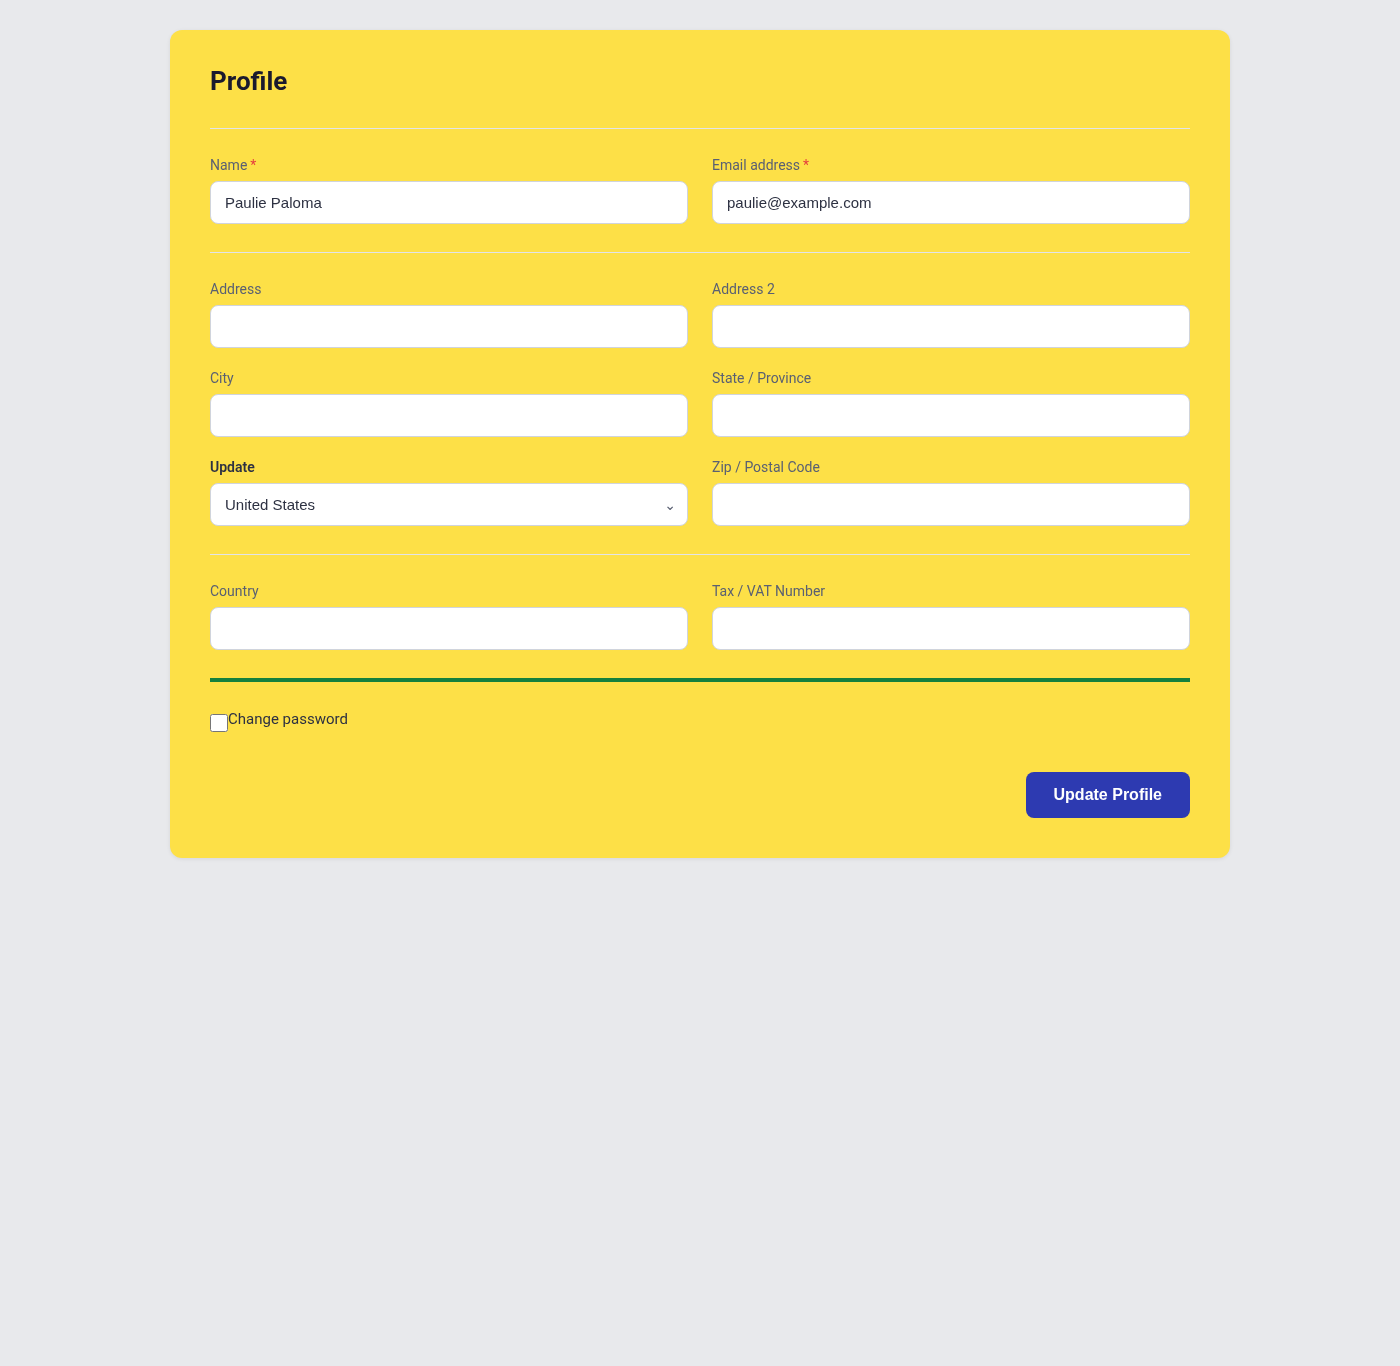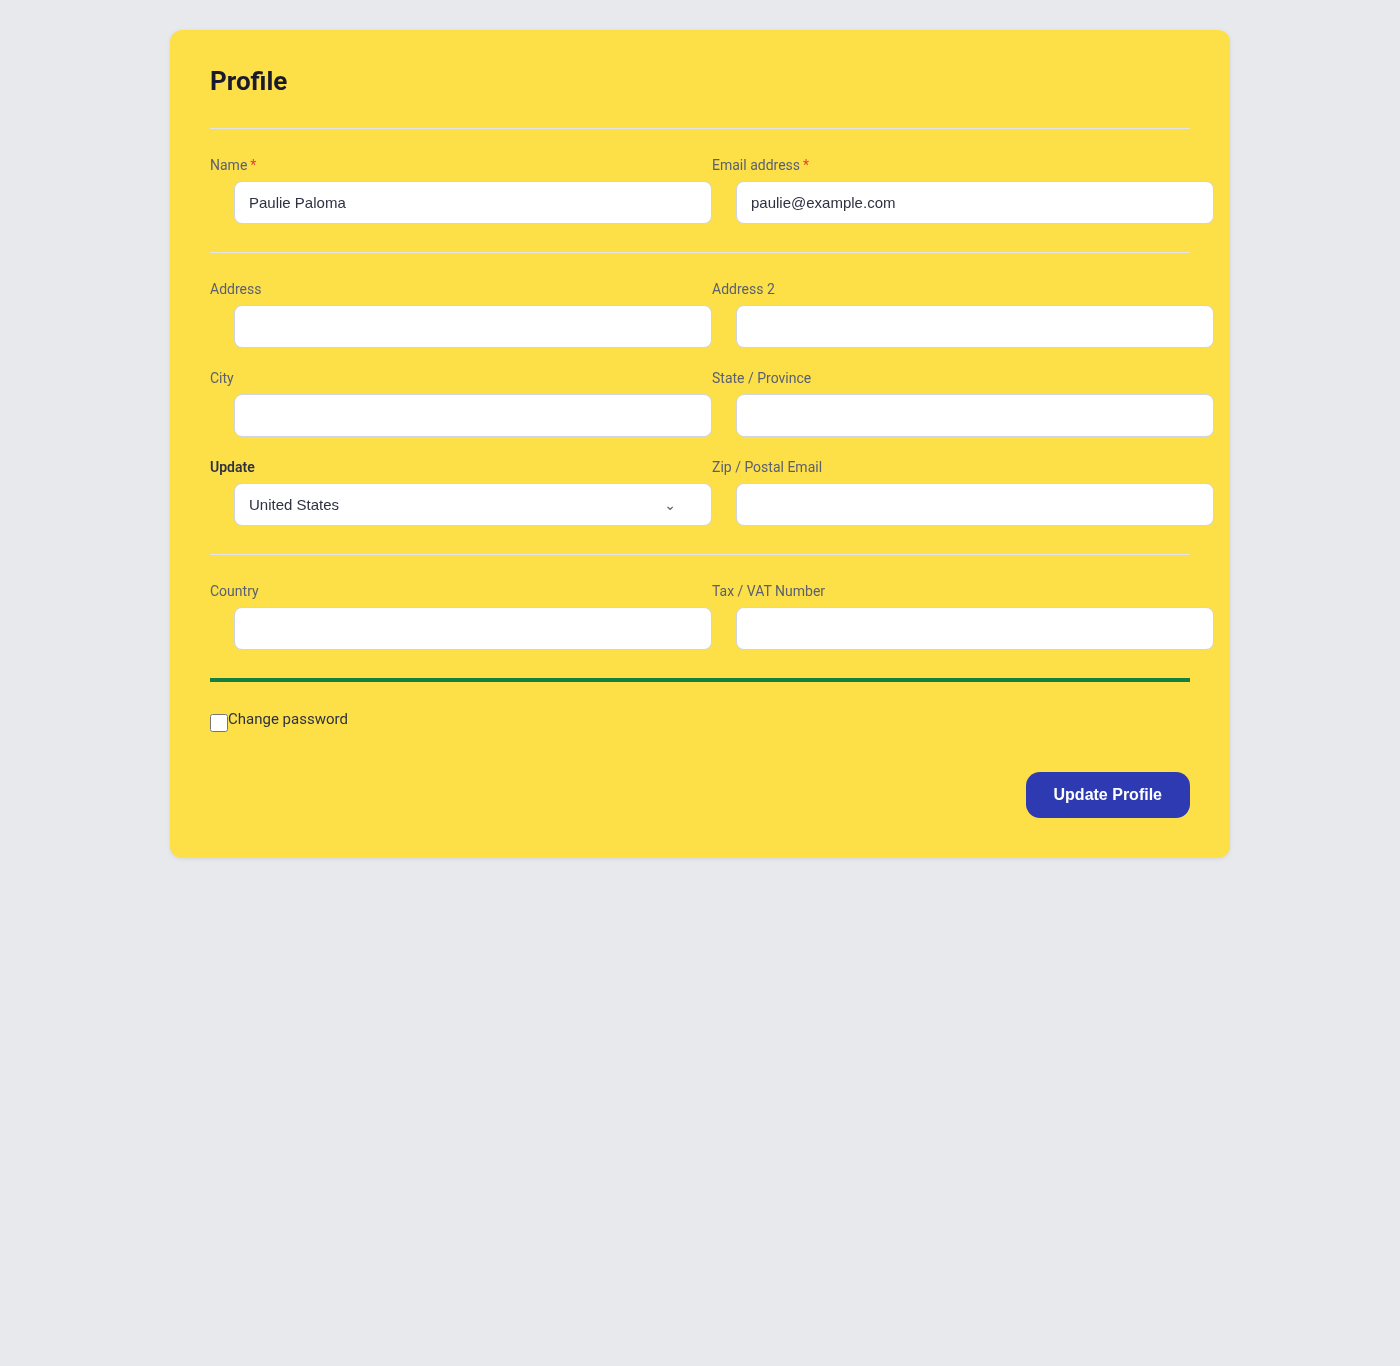--- a/index.html
+++ b/index.html
@@ -78,21 +78,20 @@
       width: 100%;
       padding: 12px 14px;
       border: 1.5px solid #d0d4dc;
       border-radius: 8px;
       font-size: 15px;
       color: #2d3142;
       background: #ffffff;
       outline: none;
       transition: border-color 0.2s;
       appearance: none;
-      margin-left: 24px;
       -webkit-appearance: none;
     }
 
     .select-wrapper {
       position: relative;
     }
 
     .select-wrapper select {
       padding-right: 40px;
     }
@@ -133,21 +132,21 @@
     .footer-row {
       display: flex;
       justify-content: flex-end;
       padding-top: 16px;
     }
 
     .update-btn {
       background-color: #2d3ab1;
       color: #ffffff;
       border: none;
-      border-radius: 14px;
+      border-radius: 8px;
       padding: 14px 28px;
       font-size: 16px;
       font-weight: 700;
       cursor: pointer;
       transition: background-color 0.2s;
     }
   </style>
 </head>
 <body>
 
@@ -204,21 +203,21 @@
             <option value="United Kingdom">United Kingdom</option>
             <option value="Australia">Australia</option>
             <option value="Germany">Germany</option>
             <option value="France">France</option>
             <option value="Other">Other</option>
           </select>
           <span class="chevron-icon">⌄</span>
         </div>
       </div>
       <div class="form-group">
-        <label>Zip / Postal Email</label>
+        <label>Zip / Postal Code</label>
         <input type="text" style="">
       </div>
     </div>
   </div>
 
   <div class="section">
     <div class="form-row">
       <div class="form-group">
         <label>Country</label>
         <input type="text" style="">

